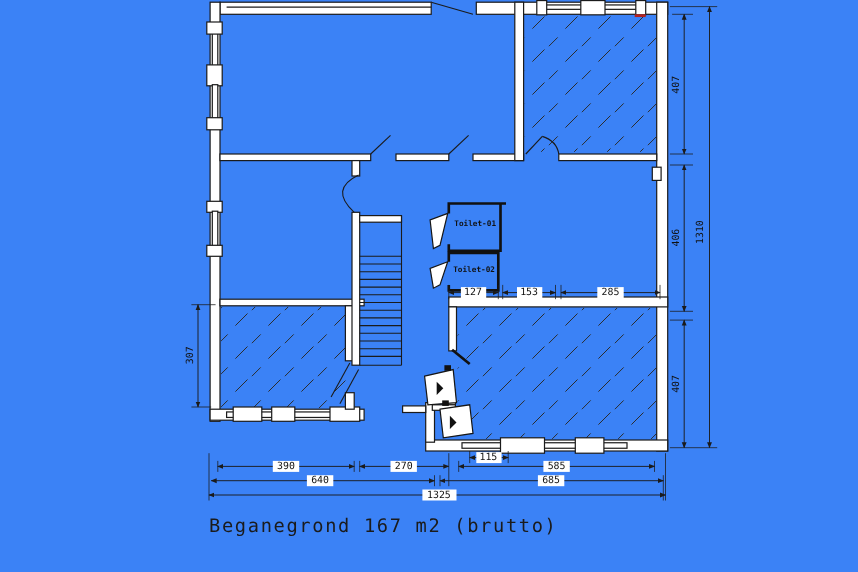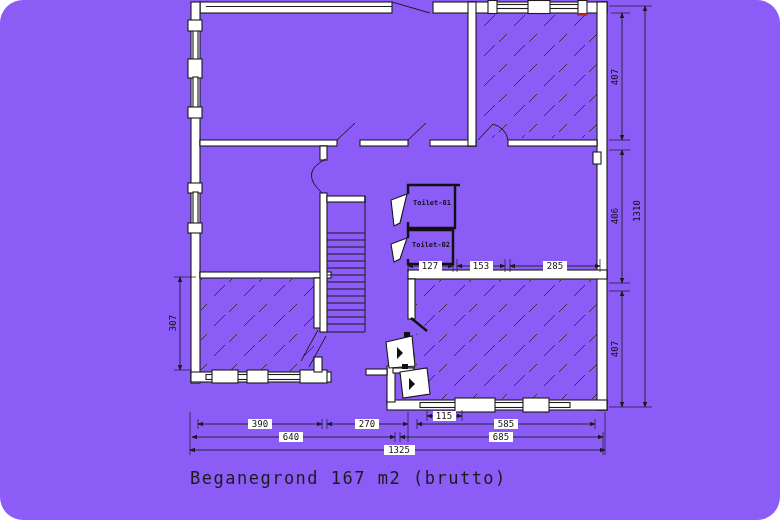--- a/index.html
+++ b/index.html
@@ -1,19 +1,18 @@
 <!DOCTYPE html>
 <html><head>
 <meta charset="utf-8">
 <style>
   html,body{margin:0;padding:0;background:#ffffff;}
   .page{
-    width:780px;height:520px;background:#8b5cf6;position:relative;overflow:hidden;
+    width:780px;height:520px;background:#3b82f6;position:relative;overflow:hidden;
     font-family:"DejaVu Sans Mono","Liberation Mono",monospace;
-    border-radius:23px;
   }
   svg{display:block;}
   .wall{fill:#ffffff;stroke:#1b1b1b;stroke-width:1.1;}
   .thick{stroke:#111111;stroke-width:2.4;fill:none;}
   .thin{stroke:#1b1b1b;stroke-width:1;fill:none;}
   .leaf{fill:#ffffff;stroke:#161616;stroke-width:1.1;}
   .nub{fill:#111111;stroke:none;}
   .dimline{stroke:#1b1b1b;stroke-width:0.85;fill:none;}
   .ext{stroke:#1b1b1b;stroke-width:0.7;fill:none;}
   .dimtxt{font-size:9px;fill:#111111;text-anchor:middle;dominant-baseline:middle;}

